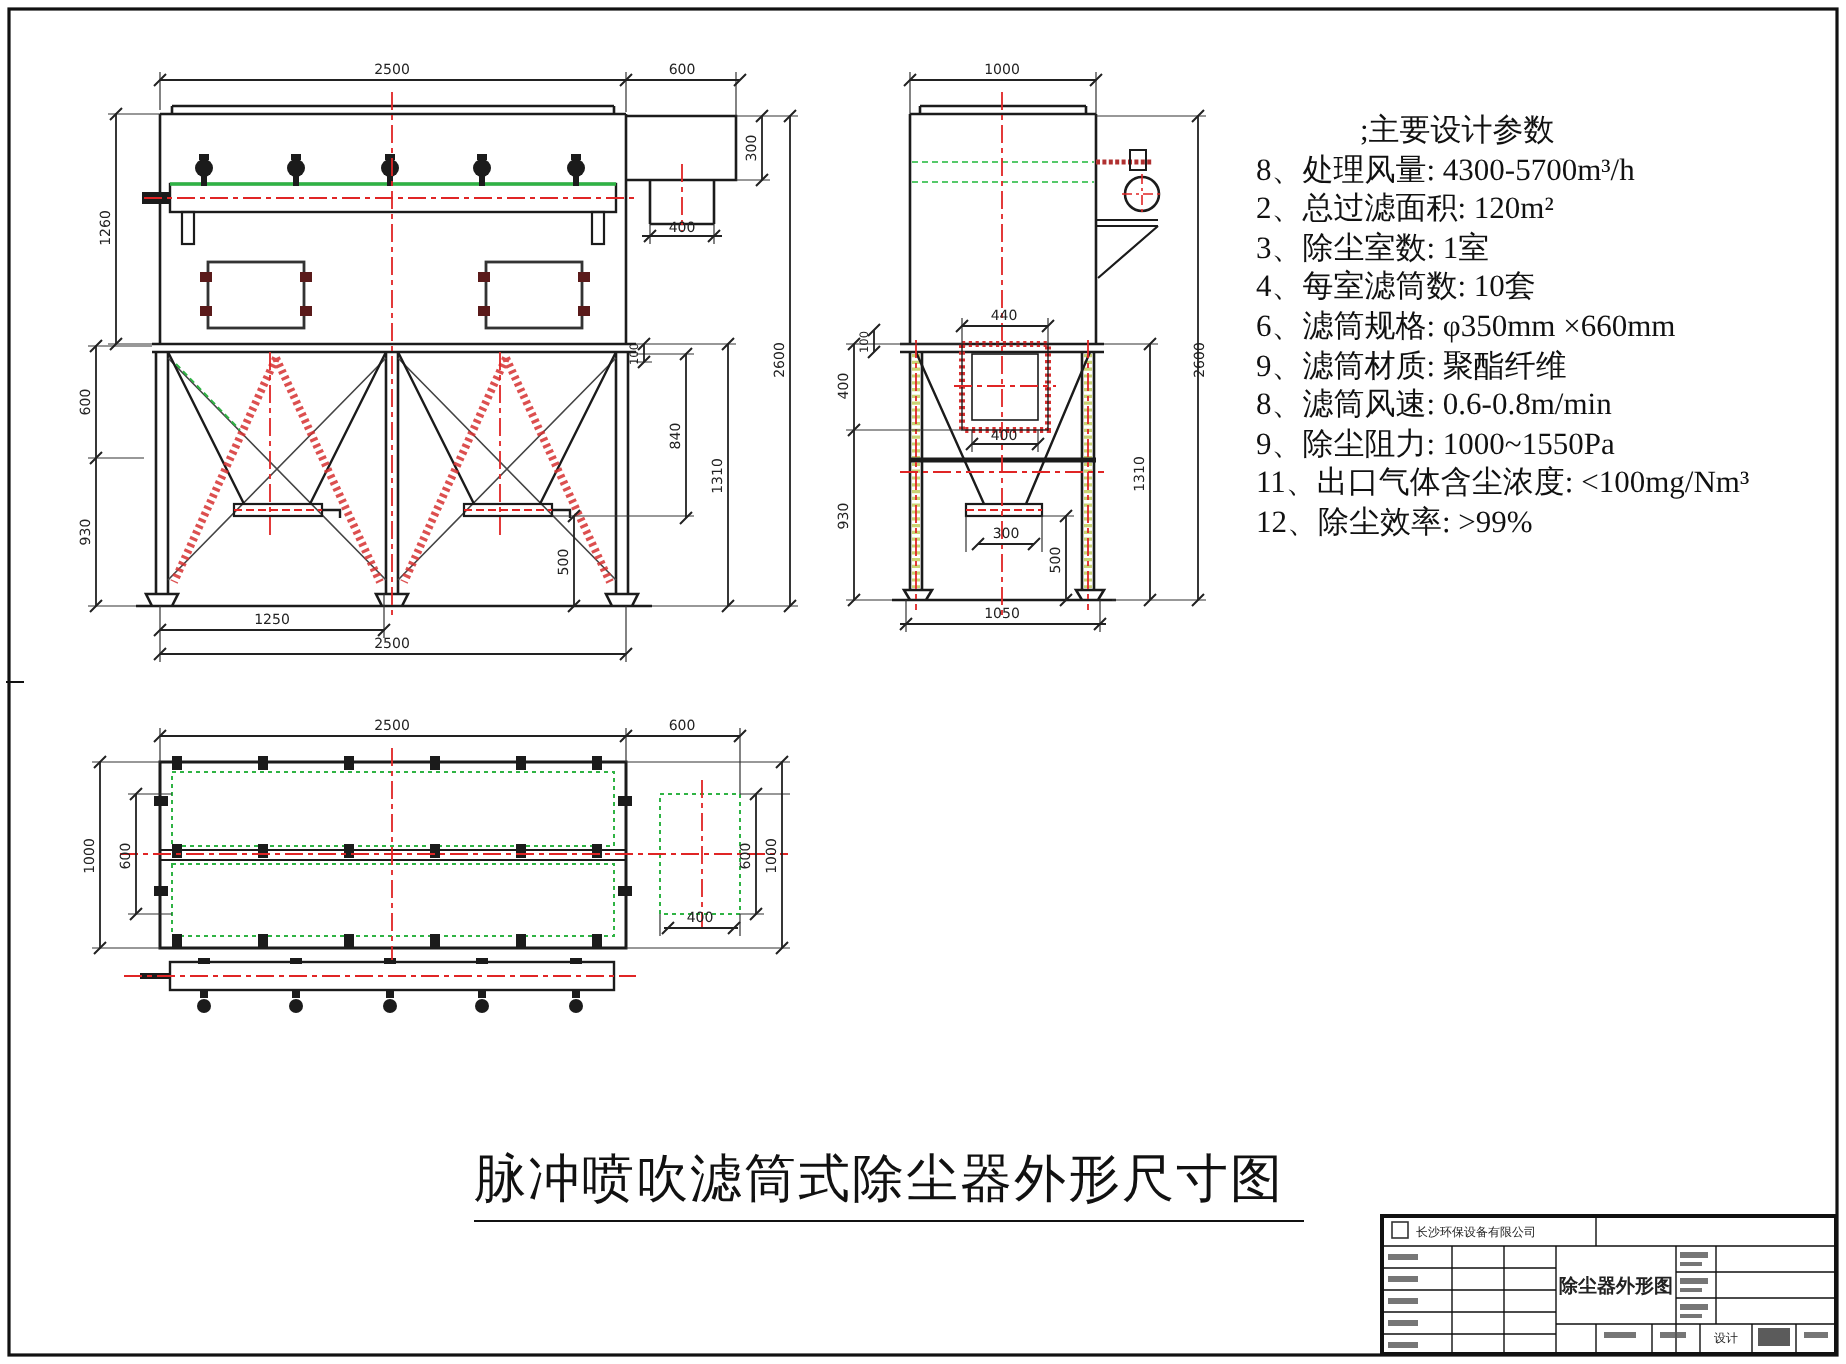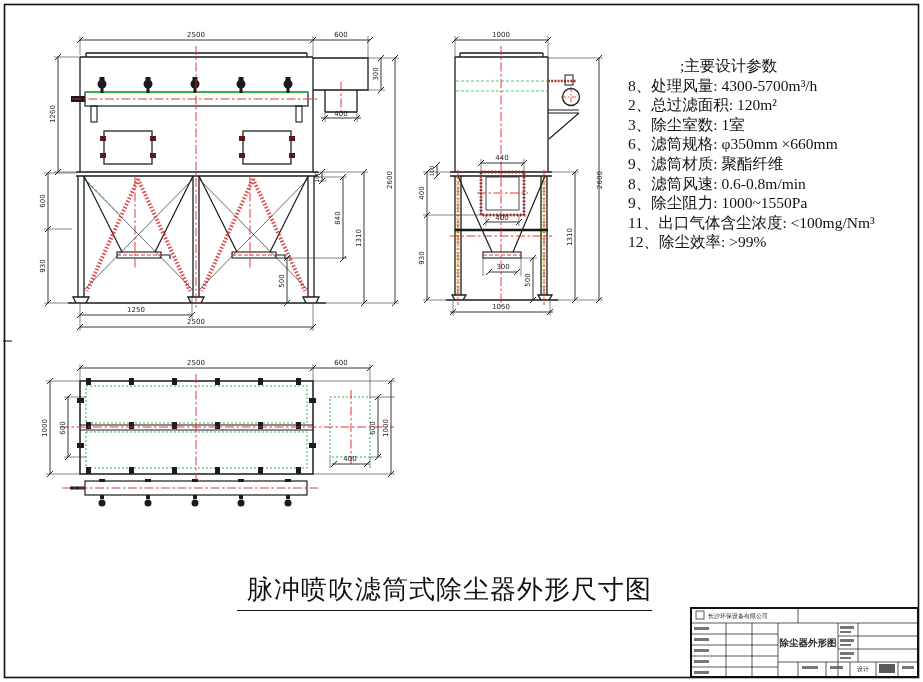--- a/index.html
+++ b/index.html
@@ -2,21 +2,21 @@
 <html><head>
 <meta charset="utf-8">
 <style>
   html,body{margin:0;padding:0;background:#fff;}
   .sheet{position:relative;width:923px;height:682px;background:#fff;overflow:hidden;
          font-family:"Liberation Serif",serif;}
   svg{position:absolute;left:0;top:0;}
   .params{position:absolute;left:628px;top:12px;width:292px;color:#111;
           font-size:15.5px;line-height:19.6px;white-space:nowrap;margin-top:44px;}
   .params .hdr{padding-left:52px;}
-  .main-title{position:absolute;left:237px;top:572px;width:415px;text-align:right;
+  .main-title{position:absolute;left:237px;top:572px;width:415px;text-align:left;
           font-size:26px;letter-spacing:1px;color:#111;border-bottom:1.6px solid #111;
           padding-bottom:3px;font-family:"Liberation Serif",serif;}
   text{font-family:"DejaVu Sans",sans-serif;fill:#222;}
   .dimtxt{font-size:7px;}
   .dimtxt-s{font-size:5.8px;}
   .tb-txt{font-family:"Liberation Serif",serif;}
 </style>
 </head>
 <body>
 
@@ -338,20 +338,21 @@
       <rect x="879" y="664" width="16" height="9" fill="#333"></rect>
     </g>
   </g>
 </svg>
 
   <div class="params">
     <div class="hdr">;主要设计参数</div>
     <div>8、处理风量: 4300-5700m³/h</div>
     <div>2、总过滤面积: 120m²</div>
     <div>3、除尘室数: 1室</div>
+    <div>4、每室滤筒数: 10套</div>
     <div>6、滤筒规格: φ350mm ×660mm</div>
     <div>9、滤筒材质: 聚酯纤维</div>
     <div>8、滤筒风速: 0.6-0.8m/min</div>
     <div>9、除尘阻力: 1000~1550Pa</div>
     <div>11、出口气体含尘浓度: &lt;100mg/Nm³</div>
     <div>12、除尘效率: &gt;99%</div>
   </div>
 
   <div class="main-title">脉冲喷吹滤筒式除尘器外形尺寸图</div>
 

